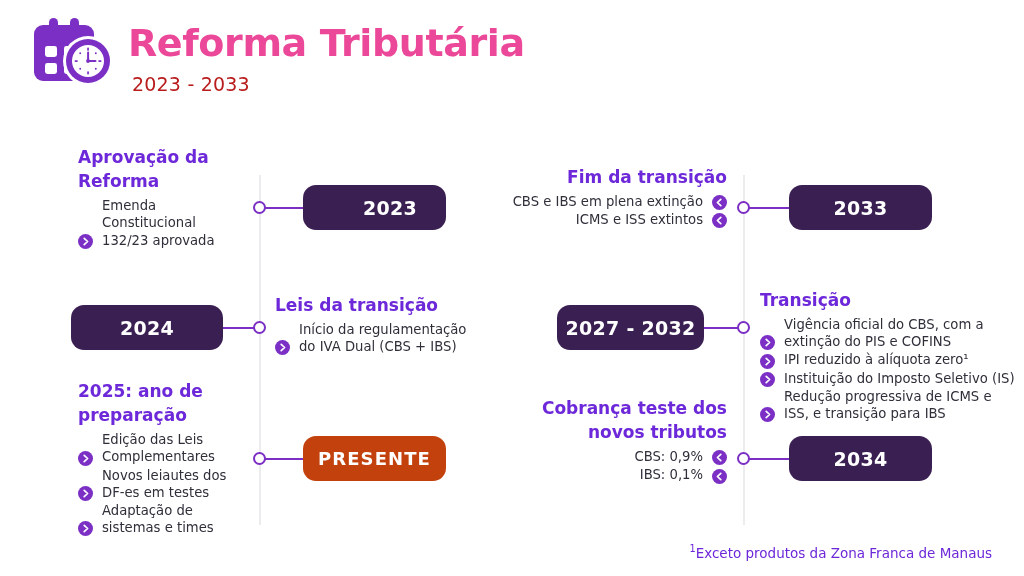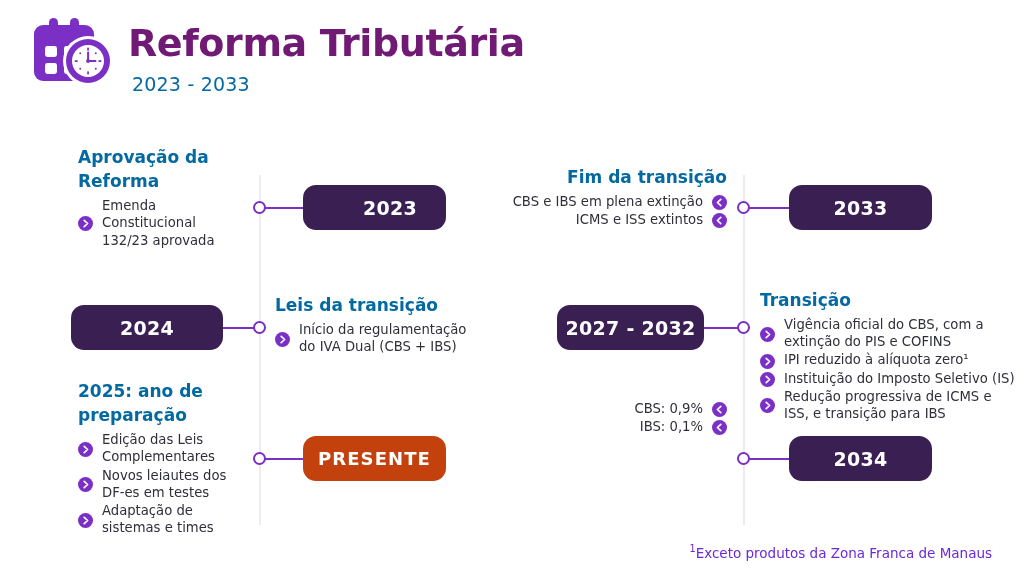--- a/index.html
+++ b/index.html
@@ -9,25 +9,25 @@
     font-family: "DejaVu Sans", "Liberation Sans", sans-serif;
     overflow: hidden;
   }
   .page { position: relative; width: 1024px; height: 576px; background:#fff; }
 
   
   .header { position:absolute; left:24px; top:14px; display:flex; align-items:flex-start; }
   .logo { width:92px; height:72px; flex:0 0 auto; margin-right:12px; }
   .title-wrap { padding-top:10px; }
   .title {
-    font-size:38px; font-weight:bold; color:#701a75;
+    font-size:38px; font-weight:bold; color:#ec4899;
     letter-spacing:-0.4px; line-height:1.05;
   }
   .subtitle {
-    font-size:19px; color:#0369a1; margin-top:9px; margin-left:4px; letter-spacing:0.2px;
+    font-size:19px; color:#b91c1c; margin-top:9px; margin-left:4px; letter-spacing:0.2px;
   }
 
   
   .rail { position:absolute; width:2px; background:#ecebee; }
   #rail-left  { left:259px; top:175px; height:350px; }
   #rail-right { left:743px; top:175px; height:350px; }
 
   
   .node {
     position:absolute; width:13px; height:13px; border-radius:50%;
@@ -39,27 +39,27 @@
     position:absolute; height:45px; border-radius:13px;
     display:flex; align-items:center; justify-content:center;
     color:#ffffff; font-weight:bold; font-size:19px; letter-spacing:0.3px;
     z-index:5;
   }
   .chip.dark    { background:#3A1F52; }
   .chip.present { background:#c2410c; font-size:18px; letter-spacing:1.1px; }
 
   .block { position:absolute; }
   .blk-title {
-    font-size:17px; font-weight:bold; color:#0369a1; line-height:1.42;
+    font-size:17px; font-weight:bold; color:#6d28d9; line-height:1.42;
   }
   .blk-title.r { text-align:right; }
 
   ul.bullets { list-style:none; margin-top:4px; }
   ul.bullets li {
-    display:flex; align-items:center; margin-bottom:1px;
+    display:flex; align-items:flex-end; margin-bottom:1px;
     font-size:13.2px; color:#2f2f3a; line-height:1.30;
   }
   ul.bullets.r li { flex-direction:row-reverse; }
   .bullet-ic { flex:0 0 auto; width:15px; height:15px; margin-top:2px; }
   ul.bullets:not(.r) .bullet-ic { margin-right:9px; }
   ul.bullets.r .bullet-ic { margin-left:9px; }
   .bullet-tx { display:block; }
   ul.bullets.r .bullet-tx { text-align:right; }
 
   .footnote {
@@ -253,20 +253,21 @@
         </span>
         <span class="bullet-tx">Adaptação de sistemas e times</span>
       </li>
     </ul>
   </div>
   <div class="node" style="left:253px; top:452px;"></div>
   <div class="conn" style="left:264px; top:457.5px; width:40px;"></div>
   <div class="chip present" style="left:303px; top:436px; width:143px;">PRESENTE</div>
 
   <div class="block" style="left:480px; top:396px; width:247px;">
+    <div class="blk-title r">Cobrança teste dos novos tributos</div>
     <ul class="bullets r">
       <li>
         <span class="bullet-ic">
           <svg viewBox="0 0 15 15" width="15" height="15">
             <circle cx="7.5" cy="7.5" r="7.5" fill="#7B2FC4"></circle>
             <path d="M8.8 4.3 L5.4 7.5 L8.8 10.7" stroke="#fff" stroke-width="1.7" fill="none" stroke-linecap="round" stroke-linejoin="round"></path>
           </svg>
         </span>
         <span class="bullet-tx">CBS: 0,9%</span>
       </li>

